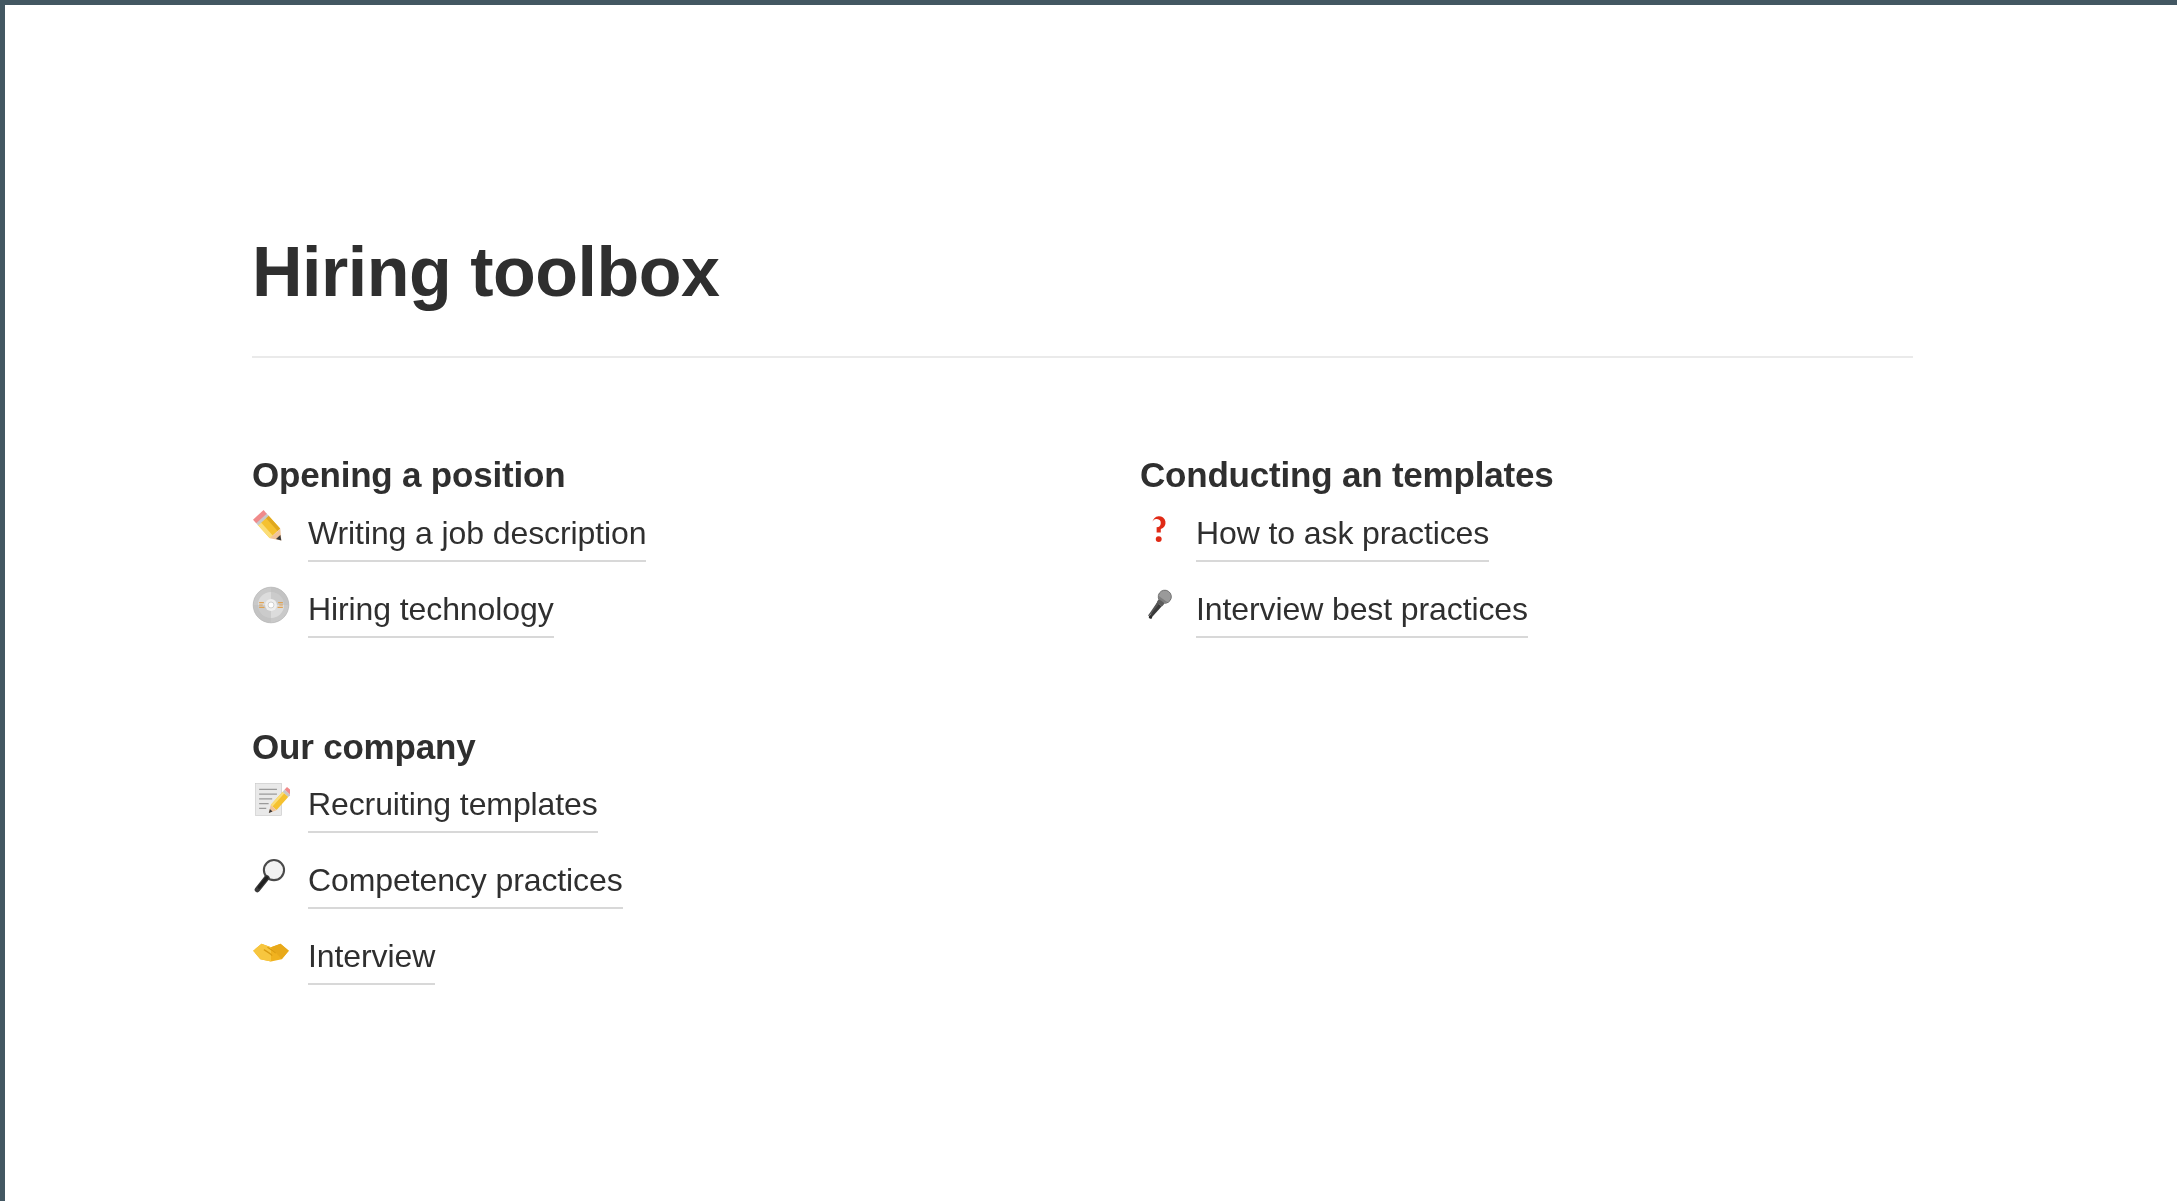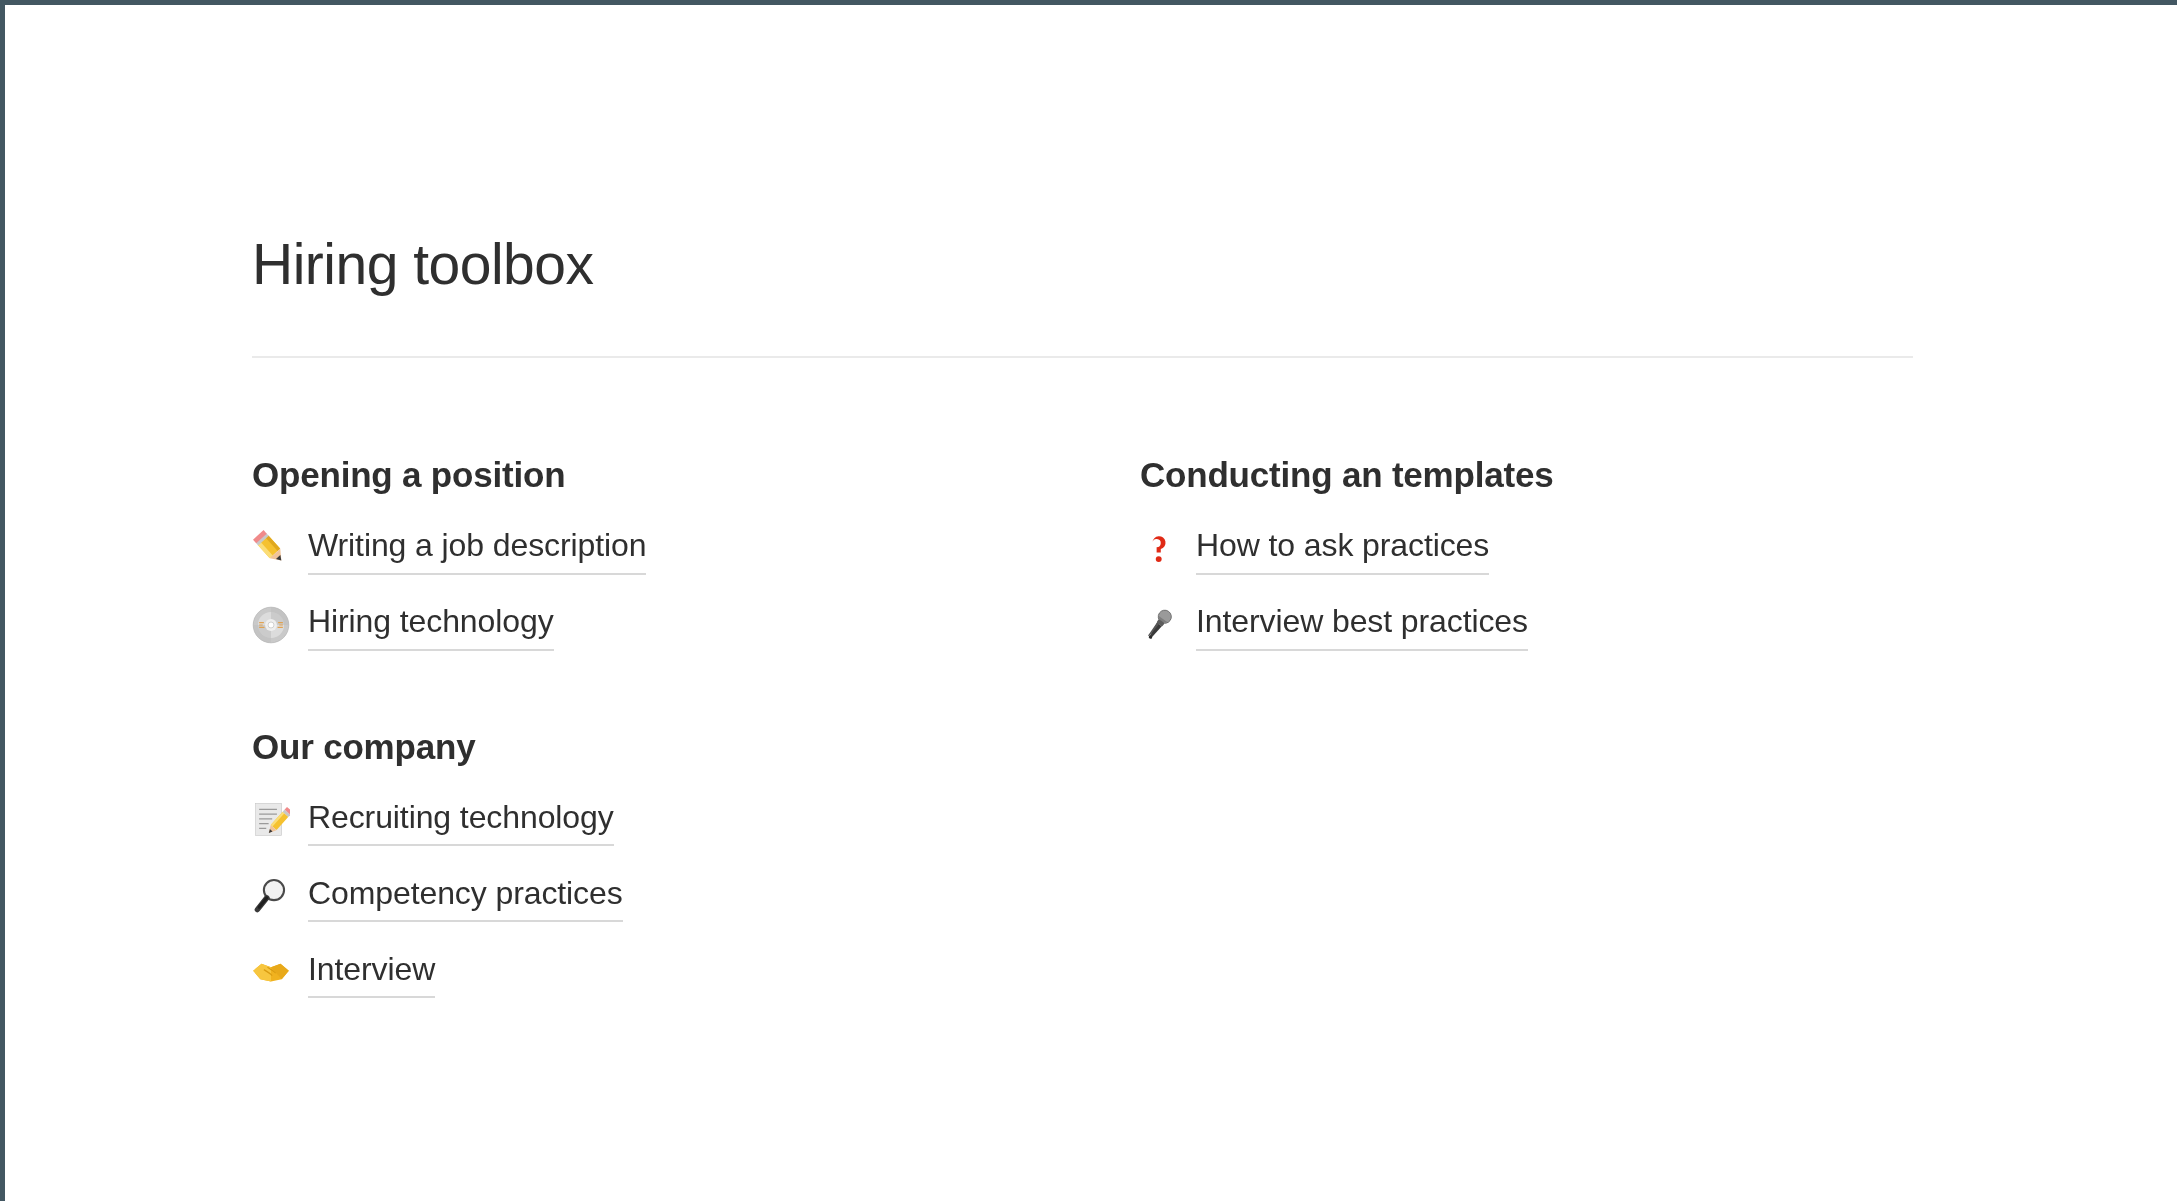--- a/index.html
+++ b/index.html
@@ -49,22 +49,22 @@
     letter-spacing: .2px;
     white-space: nowrap;
     user-select: none;
   }
 
   .page-title {
     position: absolute;
     left: 252px;
     top: 232px;
     margin: 0;
-    font-size: 57px;
-    font-weight: normal;
+    font-size: 70px;
+    font-weight: bold;
     line-height: 1.15;
     color: #2f2f2f;
     letter-spacing: -0.5px;
   }
 
   .title-rule {
     position: absolute;
     left: 252px;
     top: 348px;
     width: 1661px;
@@ -99,21 +99,21 @@
     line-height: 1.3;
   }
 
   .link-list {
     list-style: none;
     margin: 0;
     padding: 0;
   }
   .link-item {
     display: flex;
-    align-items: center;
+    align-items: flex-start;
     height: 76px;
   }
   .link-icon {
     width: 56px;
     min-width: 56px;
     font-size: 33px;
     line-height: 1;
     text-align: left;
     font-family: "DejaVu Sans", sans-serif;
     display: inline-block;
@@ -207,21 +207,21 @@
                 <g transform="rotate(42 40 40)">
                   <rect x="34" y="16" width="13" height="30" rx="1.5" fill="#f5c130"></rect>
                   <rect x="34" y="16" width="4" height="30" fill="#fbdd77"></rect>
                   <polygon points="34,46 40.5,58 47,46" fill="#f0c39a"></polygon>
                   <polygon points="37.5,52 40.5,58 43.5,52" fill="#3b3b3b"></polygon>
                   <rect x="34" y="11" width="13" height="5" fill="#c8c8c8"></rect>
                   <rect x="34" y="5" width="13" height="6" fill="#f08a8a"></rect>
                 </g>
               </svg>
             </span>
-            <span class="link-text">Recruiting technology</span>
+            <span class="link-text">Recruiting templates</span>
           </li>
 
           <li class="link-item">
             <span class="link-icon">
               <svg class="emoji-svg" viewBox="0 0 64 64" aria-hidden="true">
                 <circle cx="37" cy="22" r="17" fill="#f2f2f2" stroke="#4a4a4a" stroke-width="3.5"></circle>
                 <line x1="25" y1="35" x2="9" y2="55" stroke="#3a3a3a" stroke-width="9" stroke-linecap="round"></line>
                 <line x1="25" y1="35" x2="12" y2="51" stroke="#1f1f1f" stroke-width="5" stroke-linecap="round"></line>
               </svg>
             </span>

